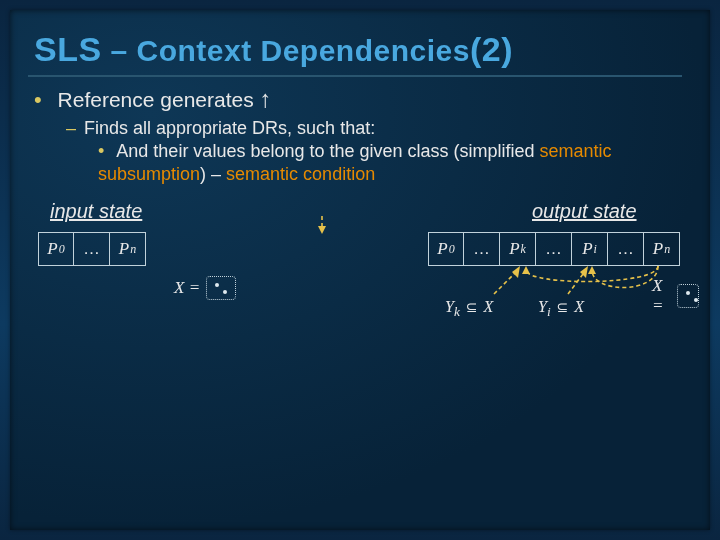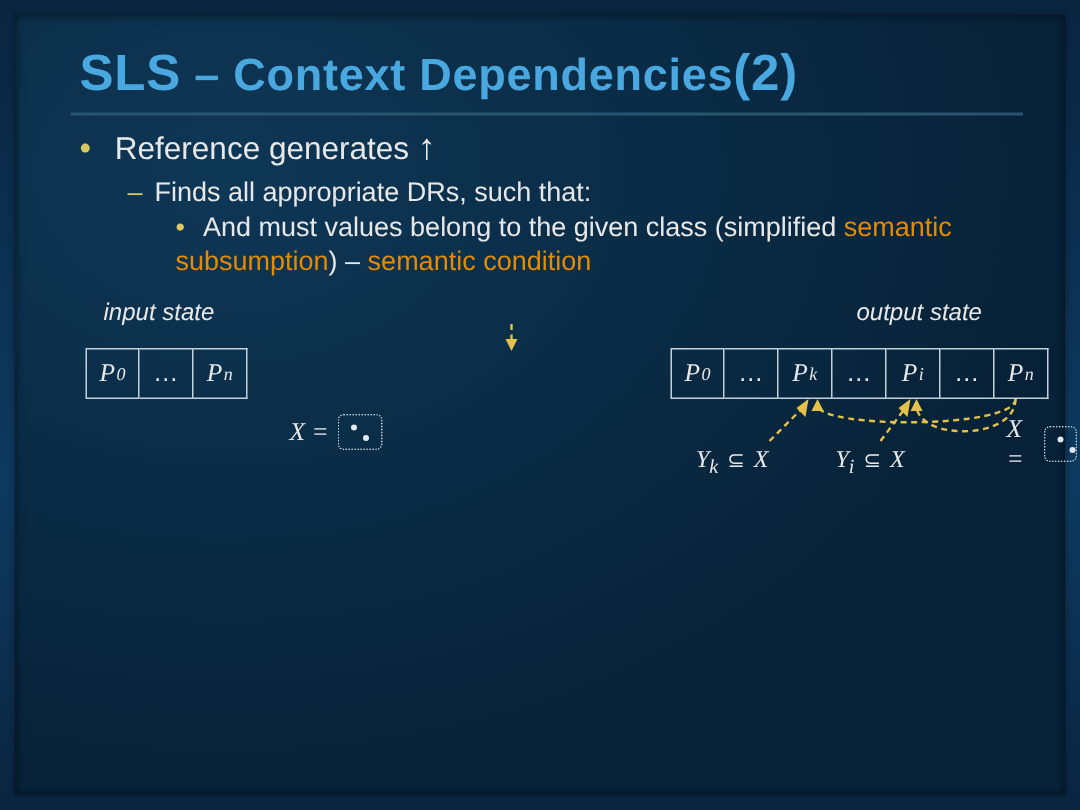--- a/index.html
+++ b/index.html
@@ -9,40 +9,40 @@
     position: relative;
     width: 720px; height: 540px;
     background: linear-gradient(to bottom, #0a2540 0%, #0d3a60 60%, #0a2540 100%);
     color: #e8e8e8;
   }
   .inner-border {
     position: absolute; inset: 10px;
     background: radial-gradient(ellipse at 20% 20%, #0e3756 0%, #072238 70%);
     box-shadow: inset 0 0 6px rgba(0,0,0,.6), 0 0 4px rgba(0,0,0,.4);
   }
-  .wrap { position: absolute; inset: 10px; padding: 20px 28px 16px 43px; }
+  .wrap { position: absolute; inset: 10px; padding: 20px 28px 16px 24px; }
   h1.title { color: #49a8df; font-size: 30px; font-weight: 600; letter-spacing: .5px; }
   h1.title .abbr { font-size: 34px; }
   h1.title .num { font-size: 34px; }
   .rule { height: 0; border-top: 2px solid #29556f; margin: 6px 0 8px -6px; }
 
   ul { list-style: none; }
   .b1 { font-size: 21px; padding-left: 0; margin-bottom: 4px; }
   .b1::before { content: "•"; color: #d9c761; margin-right: 10px; font-size: 22px; }
   .b1 .op-arrow { font-size: 24px; }
   .b2 { font-size: 18px; padding-left: 32px; line-height: 1.28; }
   .b2::before { content: "–"; color: #d9c761; margin-right: 8px; }
   .b3 { font-size: 18px; padding-left: 64px; line-height: 1.28; }
   .b3::before { content: "•"; color: #d9c761; margin-right: 8px; font-size: 18px; }
   .em { color: #e68a00; }
 
   .diagram { position: relative; margin-top: 8px; height: 140px; }
-  .lbl { font-size: 16px; font-style: italic; color: #e8e8e8; position: absolute; }
+  .lbl { font-size: 20px; font-style: italic; color: #e8e8e8; position: absolute; text-decoration: underline; }
   .lbl-in { left: 16px; top: 6px; }
-  .lbl-out { left: 518px; top: 6px; }
+  .lbl-out { left: 498px; top: 6px; }
   .op-center {
     position: absolute; left: 208px; top: 0px; font-size: 19px; color: #e8e8e8; font-style: normal;
   }
   .op-center .serif { font-family: "Times New Roman", serif; font-style: italic; }
   .op-center .arrow { font-size: 22px; }
   .op-center .ital { font-style: italic; }
 
   .row { position: absolute; top: 38px; display: flex; }
   .row-left { left: 4px; }
   .row-right { left: 394px; }
@@ -103,21 +103,21 @@
       <span class="abbr">SLS</span><span> – </span><span>Context Dependencies</span><span class="num">(2)</span>
     </h1>
     <div class="rule"></div>
 
     <ul>
       <li class="b1">
         <span>Reference generates </span><span class="op-arrow">↑</span>
       </li>
       <li class="b2"><span>Finds all appropriate DRs, such that:</span></li>
       <li class="b3">
-        <span>And must values belong to the given class (simplified </span><span class="em">semantic subsumption</span><span>) – </span><span class="em">semantic condition</span>
+        <span>And their values belong to the given class (simplified </span><span class="em">semantic subsumption</span><span>) – </span><span class="em">semantic condition</span>
       </li>
     </ul>
 
     <div class="diagram">
       <div class="lbl lbl-in">input state</div>
       <div class="lbl lbl-out">output state</div>
 
 
       <div class="row row-left">
         <div class="cell">

